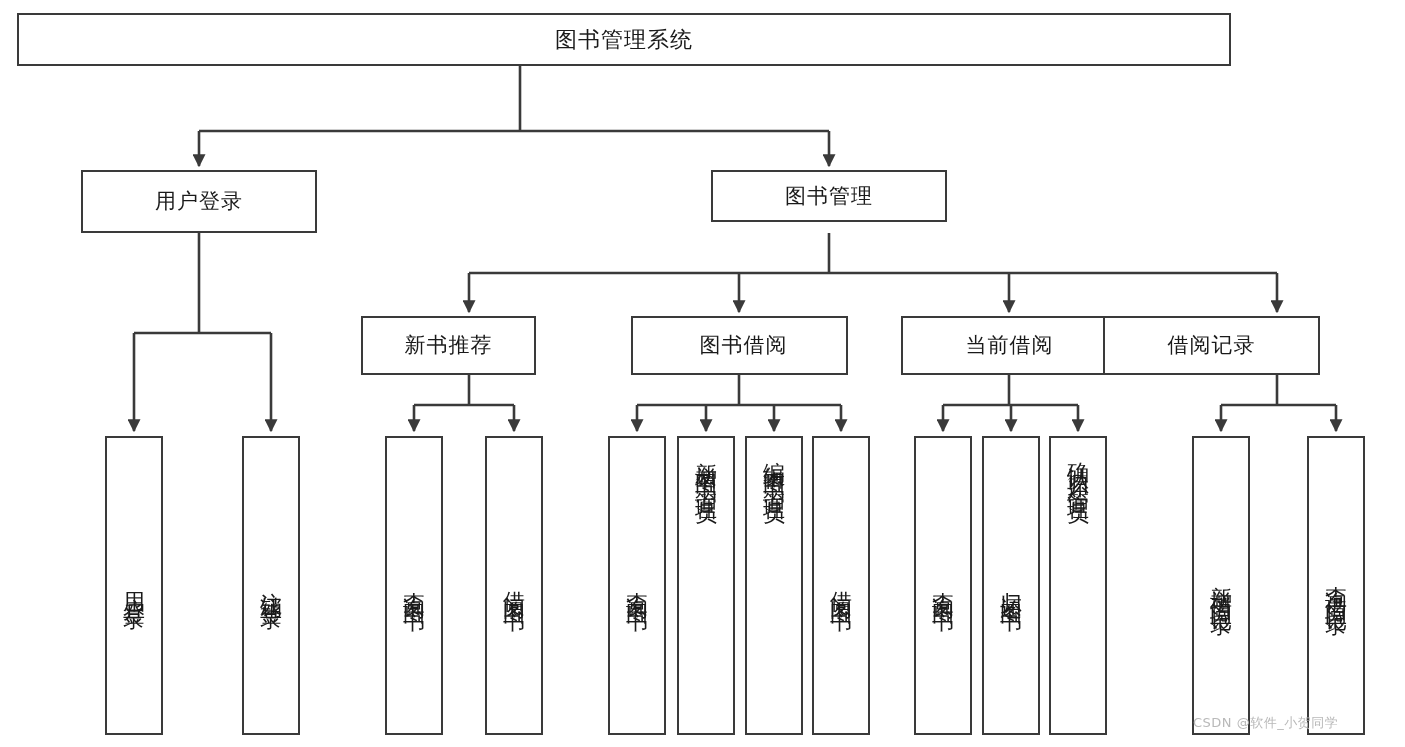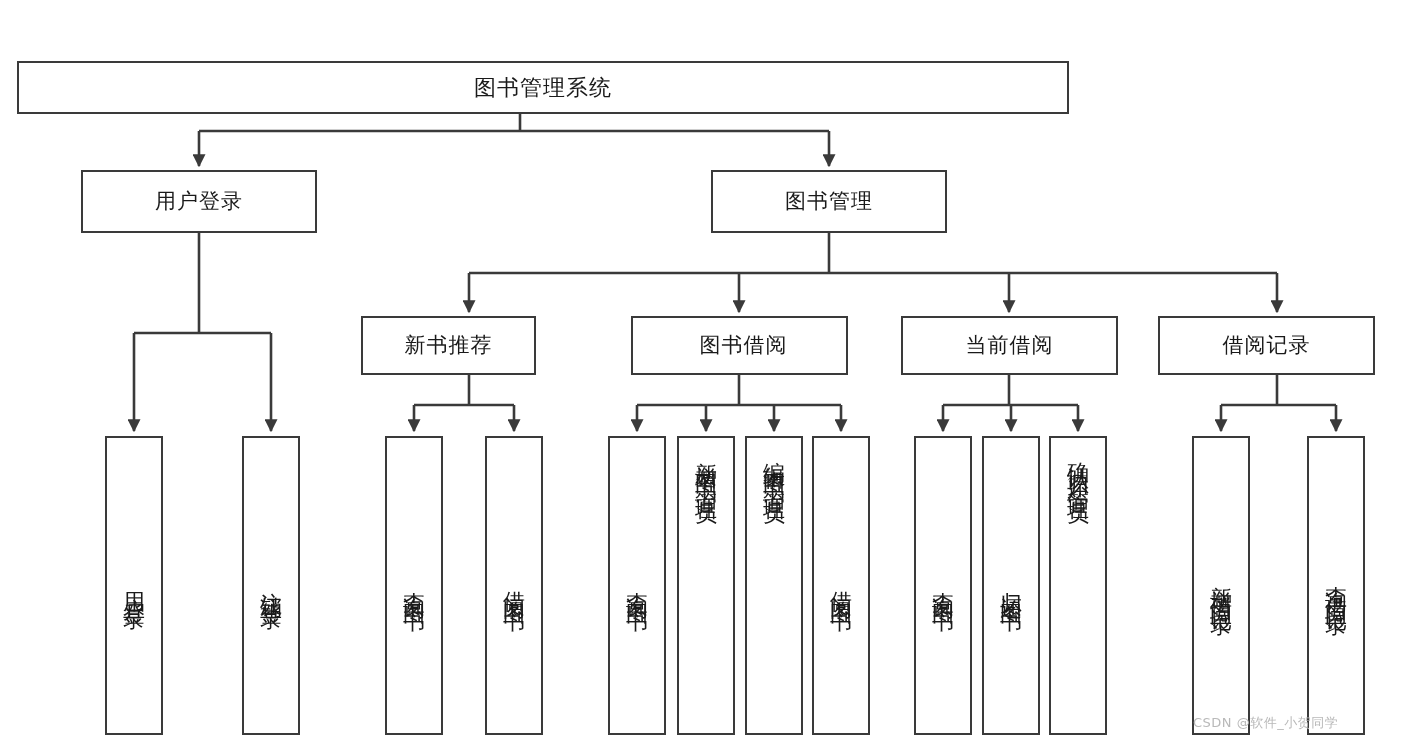--- a/index.html
+++ b/index.html
@@ -132,45 +132,45 @@
       <path d="M 1011 405 L 1011 431" marker-end="url(#arrow)"></path>
       <path d="M 1078 405 L 1078 431" marker-end="url(#arrow)"></path>
 
       <path d="M 1277 375 L 1277 405"></path>
       <path d="M 1221 405 L 1336 405"></path>
       <path d="M 1221 405 L 1221 431" marker-end="url(#arrow)"></path>
       <path d="M 1336 405 L 1336 431" marker-end="url(#arrow)"></path>
     </g>
   </svg>
 
-  <div class="node horiz root" style="left:17px; top:13px; width:1052px; height:53px;margin-top:48px;">
+  <div class="node horiz root" style="left:17px; top:13px; width:1214px; height:53px;">
     <span class="label">图书管理系统</span>
   </div>
 
   <div class="node horiz" style="left:81px; top:170px; width:236px; height:63px;">
     <span class="label">用户登录</span>
   </div>
 
-  <div class="node horiz" style="left:711px; top:170px; width:236px; height:63px;">
+  <div class="node horiz" style="left:711px; top:170px; width:236px; height:52px;">
     <span class="label">图书管理</span>
   </div>
 
   <div class="node horiz" style="left:361px; top:316px; width:175px; height:59px;">
     <span class="label">新书推荐</span>
   </div>
 
   <div class="node horiz" style="left:631px; top:316px; width:217px; height:59px;padding-left:8px;">
     <span class="label">图书借阅</span>
   </div>
 
   <div class="node horiz" style="left:901px; top:316px; width:217px; height:59px;">
     <span class="label">当前借阅</span>
   </div>
 
-  <div class="node horiz" style="left:1158px; top:316px; width:217px; height:59px;align-items:center;">
+  <div class="node horiz" style="left:1103px; top:316px; width:217px; height:59px;align-items:center;">
     <span class="label">借阅记录</span>
   </div>
 
   <div class="node leaf mid" style="left:105px; top:436px; width:58px; height:299px;">
     <span class="label">用户登录</span>
   </div>
 
   <div class="node leaf mid" style="left:242px; top:436px; width:58px; height:299px;">
     <span class="label">注销登录</span>
   </div>

